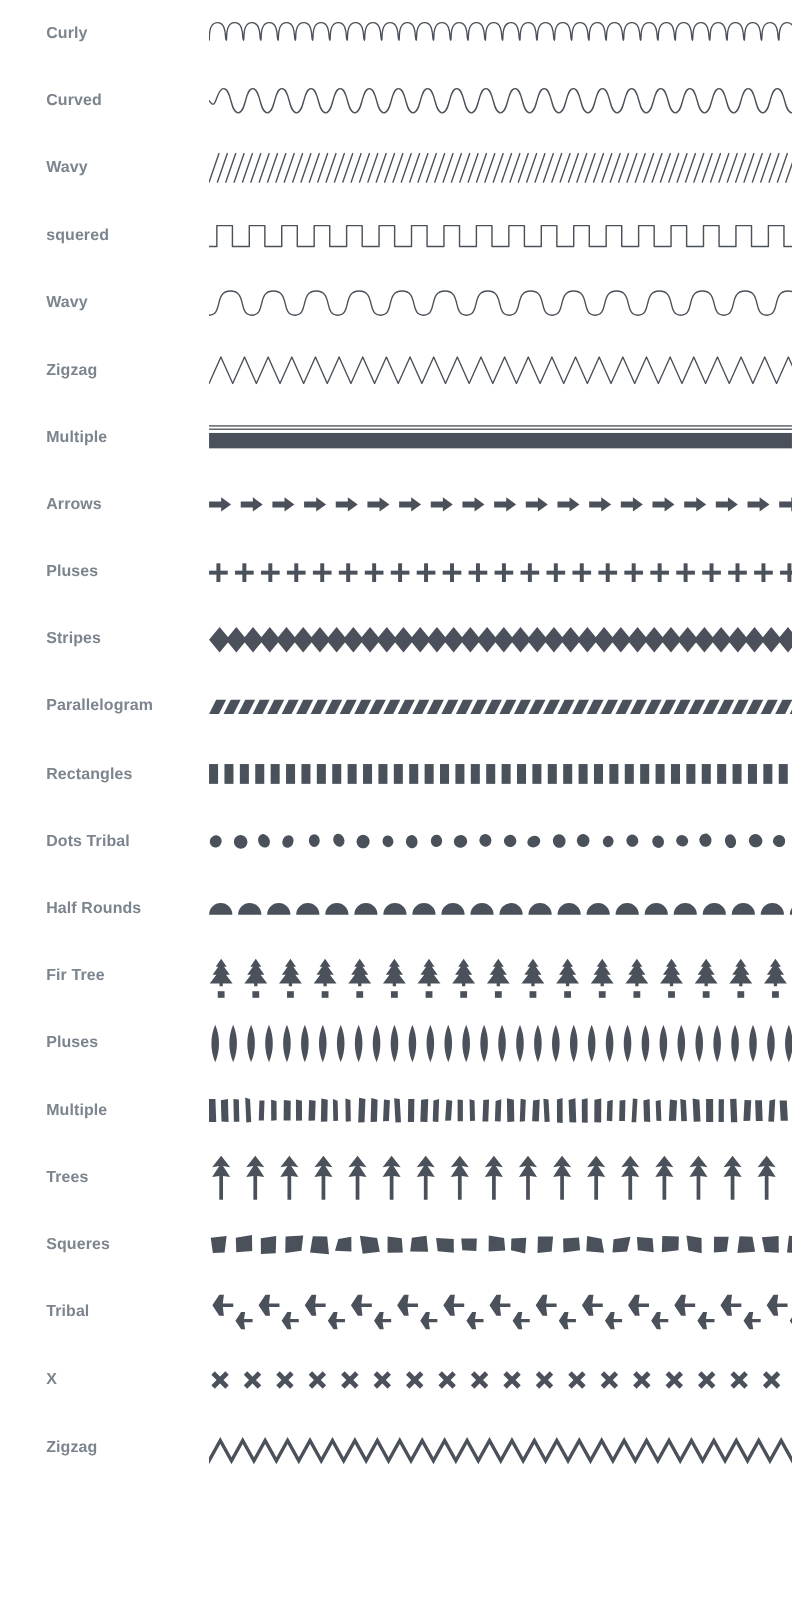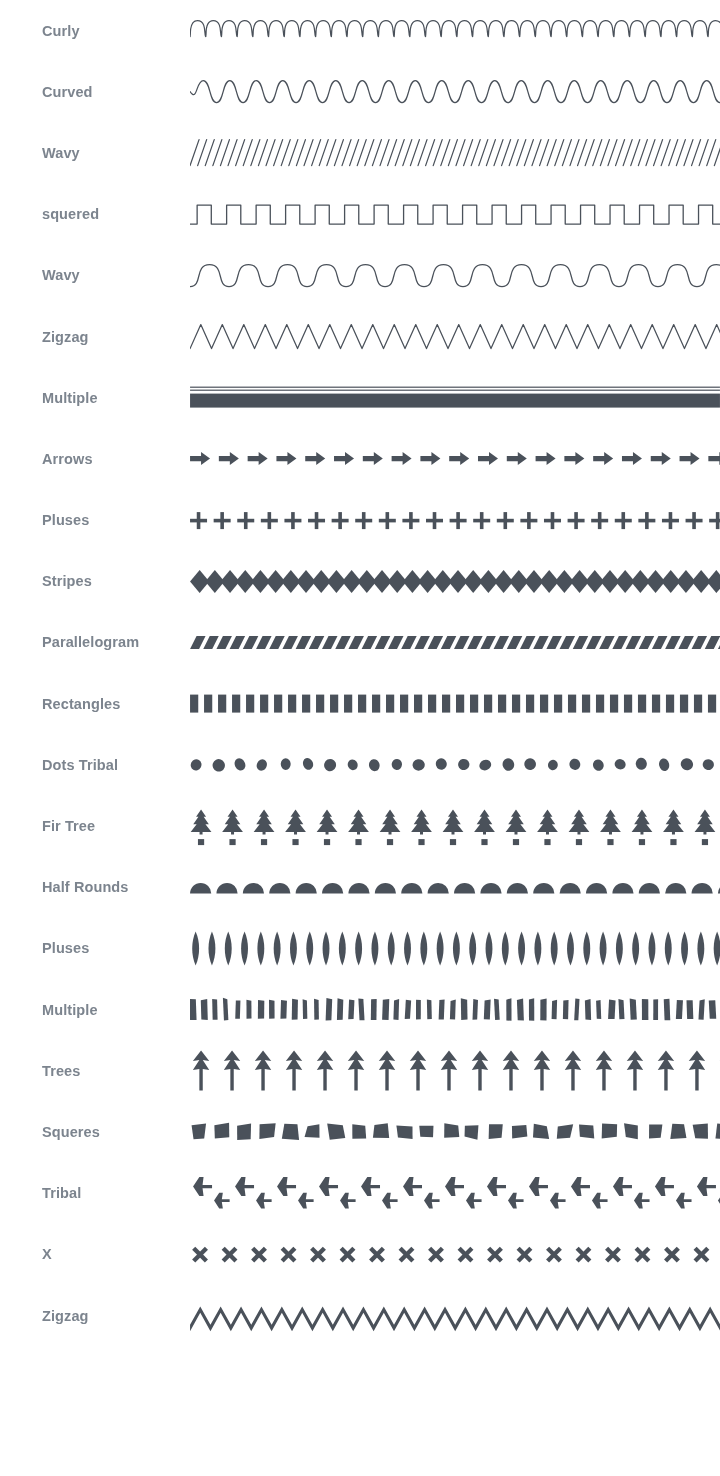--- a/index.html
+++ b/index.html
@@ -362,20 +362,49 @@
           <ellipse cx="430.07423062388517" cy="30.261062622285014" rx="5.52273825438355" ry="5.111248052241861" fill="#4a515a" transform="rotate(19.648541831247762 430.07423062388517 30.6)"></ellipse>
           <ellipse cx="451.4428405763781" cy="29.801675987244433" rx="5.532694480141016" ry="6.012158072535954" fill="#4a515a" transform="rotate(-8.157699097952666 451.4428405763781 30.6)"></ellipse>
           <ellipse cx="474.14225636107955" cy="30.721669006776843" rx="5.0125120938581" ry="6.335784248209458" fill="#4a515a" transform="rotate(-13.339290611138237 474.14225636107955 30.6)"></ellipse>
           <ellipse cx="496.78581199701216" cy="30.21074676532799" rx="6.198098278673411" ry="5.931636906173842" fill="#4a515a" transform="rotate(28.466548946903345 496.78581199701216 30.6)"></ellipse>
           <ellipse cx="518.3535160066809" cy="30.61053371467187" rx="5.593155047643536" ry="5.441471255101017" fill="#4a515a" transform="rotate(17.173168681176925 518.3535160066809 30.6)"></ellipse>
           <ellipse cx="542.0879888066501" cy="30.42329082518038" rx="6.01813617999113" ry="5.606020844334746" fill="#4a515a" transform="rotate(24.907228972253964 542.0879888066501 30.6)"></ellipse>
         </svg>
       </div>
     </div>
     <div class="pattern-row">
+      <div class="row-label">Half Rounds</div>
+      <div class="row-swatch">
+        <svg width="530" height="61.2" viewBox="0 0 530 61.2" xmlns="http://www.w3.org/2000/svg">
+          <path d="M 0 36.6 A 10.6 10.6 0 0 1 21.2 36.6 Z" fill="#4a515a"></path>
+          <path d="M 26.4 36.6 A 10.6 10.6 0 0 1 47.6 36.6 Z" fill="#4a515a"></path>
+          <path d="M 52.8 36.6 A 10.6 10.6 0 0 1 74 36.6 Z" fill="#4a515a"></path>
+          <path d="M 79.19999999999999 36.6 A 10.6 10.6 0 0 1 100.39999999999998 36.6 Z" fill="#4a515a"></path>
+          <path d="M 105.6 36.6 A 10.6 10.6 0 0 1 126.79999999999998 36.6 Z" fill="#4a515a"></path>
+          <path d="M 132 36.6 A 10.6 10.6 0 0 1 153.2 36.6 Z" fill="#4a515a"></path>
+          <path d="M 158.39999999999998 36.6 A 10.6 10.6 0 0 1 179.59999999999997 36.6 Z" fill="#4a515a"></path>
+          <path d="M 184.79999999999998 36.6 A 10.6 10.6 0 0 1 205.99999999999997 36.6 Z" fill="#4a515a"></path>
+          <path d="M 211.2 36.6 A 10.6 10.6 0 0 1 232.39999999999998 36.6 Z" fill="#4a515a"></path>
+          <path d="M 237.6 36.6 A 10.6 10.6 0 0 1 258.8 36.6 Z" fill="#4a515a"></path>
+          <path d="M 264 36.6 A 10.6 10.6 0 0 1 285.20000000000005 36.6 Z" fill="#4a515a"></path>
+          <path d="M 290.4 36.6 A 10.6 10.6 0 0 1 311.6 36.6 Z" fill="#4a515a"></path>
+          <path d="M 316.79999999999995 36.6 A 10.6 10.6 0 0 1 338 36.6 Z" fill="#4a515a"></path>
+          <path d="M 343.2 36.6 A 10.6 10.6 0 0 1 364.40000000000003 36.6 Z" fill="#4a515a"></path>
+          <path d="M 369.59999999999997 36.6 A 10.6 10.6 0 0 1 390.8 36.6 Z" fill="#4a515a"></path>
+          <path d="M 396 36.6 A 10.6 10.6 0 0 1 417.20000000000005 36.6 Z" fill="#4a515a"></path>
+          <path d="M 422.4 36.6 A 10.6 10.6 0 0 1 443.6 36.6 Z" fill="#4a515a"></path>
+          <path d="M 448.79999999999995 36.6 A 10.6 10.6 0 0 1 470 36.6 Z" fill="#4a515a"></path>
+          <path d="M 475.2 36.6 A 10.6 10.6 0 0 1 496.40000000000003 36.6 Z" fill="#4a515a"></path>
+          <path d="M 501.5999999999999 36.6 A 10.6 10.6 0 0 1 522.8 36.6 Z" fill="#4a515a"></path>
+          <path d="M 528 36.6 A 10.6 10.6 0 0 1 549.2 36.6 Z" fill="#4a515a"></path>
+          <path d="M 554.4 36.6 A 10.6 10.6 0 0 1 575.6 36.6 Z" fill="#4a515a"></path>
+        </svg>
+      </div>
+    </div>
+    <div class="pattern-row">
       <div class="row-label">Fir Tree</div>
       <div class="row-swatch">
         <svg width="530" height="61.2" viewBox="0 0 530 61.2" xmlns="http://www.w3.org/2000/svg">
           <path d="M 11 14.600000000000001 L 16 21.8 L 13.6 21.8 L 18.8 29.200000000000003 L 15.4 29.200000000000003 L 21.4 37 L 12.5 37 L 12.5 39.6 L 9.5 39.6 L 9.5 37 L 0.5999999999999996 37 L 6.6 29.200000000000003 L 3.2 29.200000000000003 L 8.4 21.8 L 6 21.8 Z" fill="#4a515a"></path>
           <rect x="7.9" y="44.1" width="6.2" height="6.0" fill="#4a515a"></rect>
           <path d="M 42.5 14.600000000000001 L 47.5 21.8 L 45.1 21.8 L 50.3 29.200000000000003 L 46.9 29.200000000000003 L 52.9 37 L 44 37 L 44 39.6 L 41 39.6 L 41 37 L 32.1 37 L 38.1 29.200000000000003 L 34.7 29.200000000000003 L 39.9 21.8 L 37.5 21.8 Z" fill="#4a515a"></path>
           <rect x="39.4" y="44.1" width="6.2" height="6.0" fill="#4a515a"></rect>
           <path d="M 74 14.600000000000001 L 79 21.8 L 76.6 21.8 L 81.8 29.200000000000003 L 78.4 29.200000000000003 L 84.4 37 L 75.5 37 L 75.5 39.6 L 72.5 39.6 L 72.5 37 L 63.6 37 L 69.6 29.200000000000003 L 66.2 29.200000000000003 L 71.4 21.8 L 69 21.8 Z" fill="#4a515a"></path>
           <rect x="70.9" y="44.1" width="6.2" height="6.0" fill="#4a515a"></rect>
           <path d="M 105.5 14.600000000000001 L 110.5 21.8 L 108.1 21.8 L 113.3 29.200000000000003 L 109.9 29.200000000000003 L 115.9 37 L 107 37 L 107 39.6 L 104 39.6 L 104 37 L 95.1 37 L 101.1 29.200000000000003 L 97.7 29.200000000000003 L 102.9 21.8 L 100.5 21.8 Z" fill="#4a515a"></path>
@@ -401,49 +430,20 @@
           <path d="M 420.5 14.600000000000001 L 425.5 21.8 L 423.1 21.8 L 428.3 29.200000000000003 L 424.9 29.200000000000003 L 430.9 37 L 422 37 L 422 39.6 L 419 39.6 L 419 37 L 410.1 37 L 416.1 29.200000000000003 L 412.7 29.200000000000003 L 417.9 21.8 L 415.5 21.8 Z" fill="#4a515a"></path>
           <rect x="417.4" y="44.1" width="6.2" height="6.0" fill="#4a515a"></rect>
           <path d="M 452 14.600000000000001 L 457 21.8 L 454.6 21.8 L 459.8 29.200000000000003 L 456.4 29.200000000000003 L 462.4 37 L 453.5 37 L 453.5 39.6 L 450.5 39.6 L 450.5 37 L 441.6 37 L 447.6 29.200000000000003 L 444.2 29.200000000000003 L 449.4 21.8 L 447 21.8 Z" fill="#4a515a"></path>
           <rect x="448.9" y="44.1" width="6.2" height="6.0" fill="#4a515a"></rect>
           <path d="M 483.5 14.600000000000001 L 488.5 21.8 L 486.1 21.8 L 491.3 29.200000000000003 L 487.9 29.200000000000003 L 493.9 37 L 485 37 L 485 39.6 L 482 39.6 L 482 37 L 473.1 37 L 479.1 29.200000000000003 L 475.7 29.200000000000003 L 480.9 21.8 L 478.5 21.8 Z" fill="#4a515a"></path>
           <rect x="480.4" y="44.1" width="6.2" height="6.0" fill="#4a515a"></rect>
           <path d="M 515 14.600000000000001 L 520 21.8 L 517.6 21.8 L 522.8 29.200000000000003 L 519.4 29.200000000000003 L 525.4 37 L 516.5 37 L 516.5 39.6 L 513.5 39.6 L 513.5 37 L 504.6 37 L 510.6 29.200000000000003 L 507.2 29.200000000000003 L 512.4 21.8 L 510 21.8 Z" fill="#4a515a"></path>
           <rect x="511.9" y="44.1" width="6.2" height="6.0" fill="#4a515a"></rect>
           <path d="M 546.5 14.600000000000001 L 551.5 21.8 L 549.1 21.8 L 554.3 29.200000000000003 L 550.9 29.200000000000003 L 556.9 37 L 548 37 L 548 39.6 L 545 39.6 L 545 37 L 536.1 37 L 542.1 29.200000000000003 L 538.7 29.200000000000003 L 543.9 21.8 L 541.5 21.8 Z" fill="#4a515a"></path>
           <rect x="543.4" y="44.1" width="6.2" height="6.0" fill="#4a515a"></rect>
-        </svg>
-      </div>
-    </div>
-    <div class="pattern-row">
-      <div class="row-label">Half Rounds</div>
-      <div class="row-swatch">
-        <svg width="530" height="61.2" viewBox="0 0 530 61.2" xmlns="http://www.w3.org/2000/svg">
-          <path d="M 0 36.6 A 10.6 10.6 0 0 1 21.2 36.6 Z" fill="#4a515a"></path>
-          <path d="M 26.4 36.6 A 10.6 10.6 0 0 1 47.6 36.6 Z" fill="#4a515a"></path>
-          <path d="M 52.8 36.6 A 10.6 10.6 0 0 1 74 36.6 Z" fill="#4a515a"></path>
-          <path d="M 79.19999999999999 36.6 A 10.6 10.6 0 0 1 100.39999999999998 36.6 Z" fill="#4a515a"></path>
-          <path d="M 105.6 36.6 A 10.6 10.6 0 0 1 126.79999999999998 36.6 Z" fill="#4a515a"></path>
-          <path d="M 132 36.6 A 10.6 10.6 0 0 1 153.2 36.6 Z" fill="#4a515a"></path>
-          <path d="M 158.39999999999998 36.6 A 10.6 10.6 0 0 1 179.59999999999997 36.6 Z" fill="#4a515a"></path>
-          <path d="M 184.79999999999998 36.6 A 10.6 10.6 0 0 1 205.99999999999997 36.6 Z" fill="#4a515a"></path>
-          <path d="M 211.2 36.6 A 10.6 10.6 0 0 1 232.39999999999998 36.6 Z" fill="#4a515a"></path>
-          <path d="M 237.6 36.6 A 10.6 10.6 0 0 1 258.8 36.6 Z" fill="#4a515a"></path>
-          <path d="M 264 36.6 A 10.6 10.6 0 0 1 285.20000000000005 36.6 Z" fill="#4a515a"></path>
-          <path d="M 290.4 36.6 A 10.6 10.6 0 0 1 311.6 36.6 Z" fill="#4a515a"></path>
-          <path d="M 316.79999999999995 36.6 A 10.6 10.6 0 0 1 338 36.6 Z" fill="#4a515a"></path>
-          <path d="M 343.2 36.6 A 10.6 10.6 0 0 1 364.40000000000003 36.6 Z" fill="#4a515a"></path>
-          <path d="M 369.59999999999997 36.6 A 10.6 10.6 0 0 1 390.8 36.6 Z" fill="#4a515a"></path>
-          <path d="M 396 36.6 A 10.6 10.6 0 0 1 417.20000000000005 36.6 Z" fill="#4a515a"></path>
-          <path d="M 422.4 36.6 A 10.6 10.6 0 0 1 443.6 36.6 Z" fill="#4a515a"></path>
-          <path d="M 448.79999999999995 36.6 A 10.6 10.6 0 0 1 470 36.6 Z" fill="#4a515a"></path>
-          <path d="M 475.2 36.6 A 10.6 10.6 0 0 1 496.40000000000003 36.6 Z" fill="#4a515a"></path>
-          <path d="M 501.5999999999999 36.6 A 10.6 10.6 0 0 1 522.8 36.6 Z" fill="#4a515a"></path>
-          <path d="M 528 36.6 A 10.6 10.6 0 0 1 549.2 36.6 Z" fill="#4a515a"></path>
-          <path d="M 554.4 36.6 A 10.6 10.6 0 0 1 575.6 36.6 Z" fill="#4a515a"></path>
         </svg>
       </div>
     </div>
     <div class="pattern-row">
       <div class="row-label">Pluses</div>
       <div class="row-swatch">
         <svg width="530" height="61.2" viewBox="0 0 530 61.2" xmlns="http://www.w3.org/2000/svg">
           <path d="M 5.6 13.600000000000001 C 10.2 24.14 10.2 37.06 5.6 47.6 C 1 37.06 1 24.14 5.6 13.600000000000001 Z" fill="#4a515a"></path>
           <path d="M 21.9 13.600000000000001 C 26.5 24.14 26.5 37.06 21.9 47.6 C 17.299999999999997 37.06 17.299999999999997 24.14 21.9 13.600000000000001 Z" fill="#4a515a"></path>
           <path d="M 38.2 13.600000000000001 C 42.800000000000004 24.14 42.800000000000004 37.06 38.2 47.6 C 33.6 37.06 33.6 24.14 38.2 13.600000000000001 Z" fill="#4a515a"></path>

